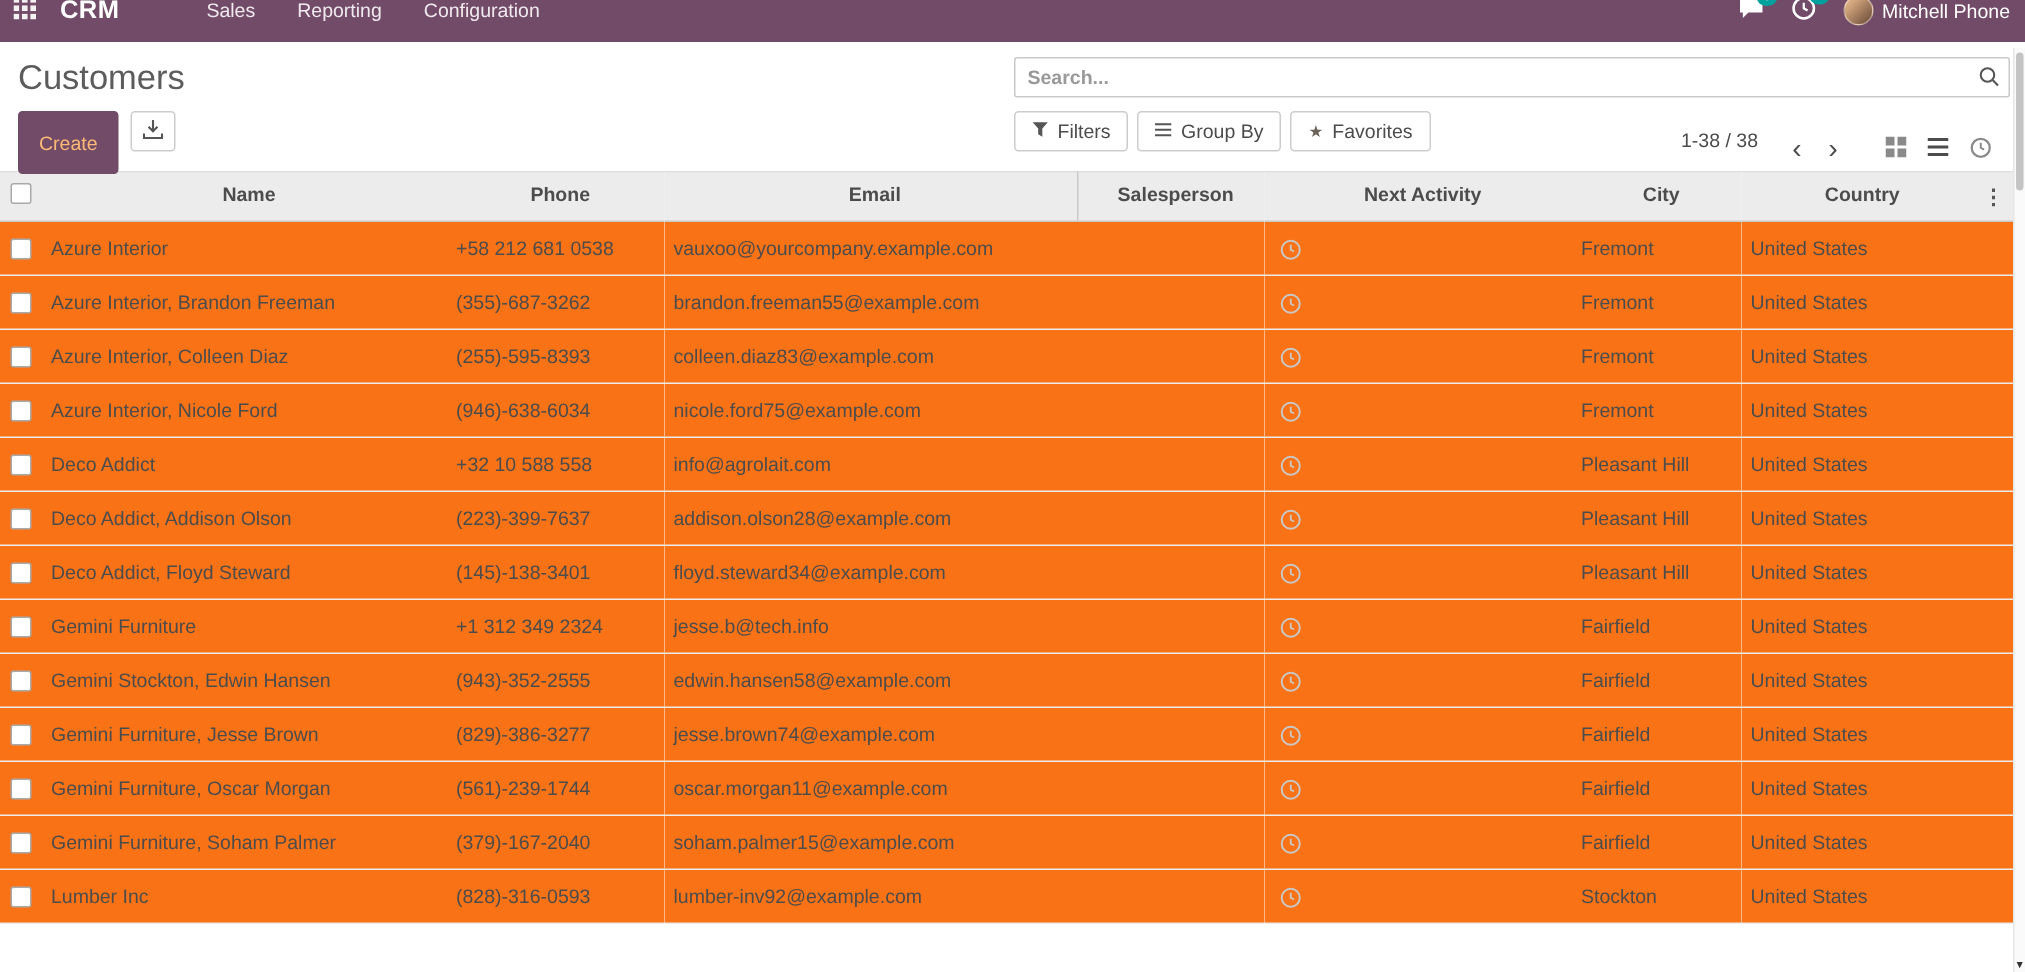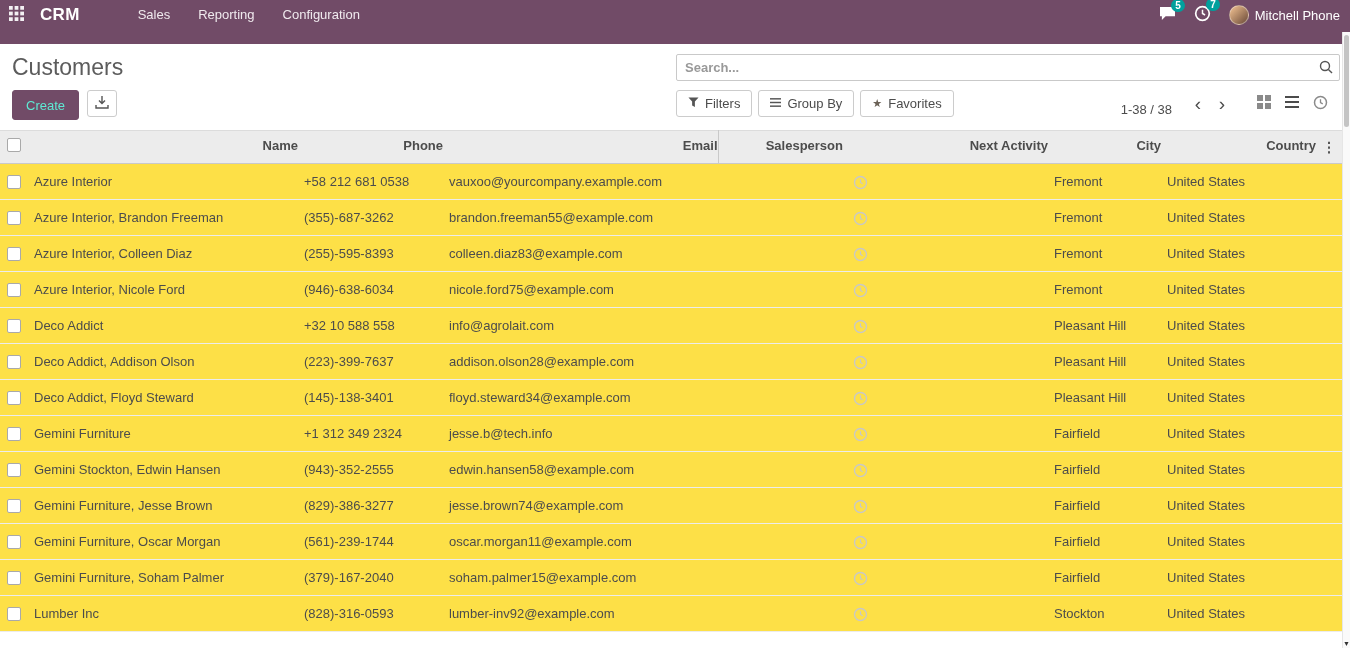--- a/index.html
+++ b/index.html
@@ -4,21 +4,21 @@
 <style>
   :root { --primary:#714B67; --badge:#00A09D; }
   * { box-sizing:border-box; }
   html,body { margin:0; padding:0; }
   body {
     width:1350px; height:648px; overflow:hidden; position:relative;
     font-family:"Liberation Sans", sans-serif; font-size:13px; color:#4c4c4c; background:#fff;
   }
 
   
-  .navbar { height:44px; background:var(--primary); display:flex; align-items:center; color:#fff; padding:0 10px 14px 0; }
+  .navbar { height:28px; background:var(--primary); display:flex; align-items:center; color:#fff; padding:0 10px 14px 0; }
   .apps-btn { width:32px; height:32px; display:flex; align-items:center; justify-content:center; cursor:pointer; }
   .brand { font-size:17px; font-weight:bold; margin:0 44px 0 8px; letter-spacing:.3px; }
   .nav-item { padding:0 14px; line-height:32px; font-size:13px; color:#f0eaee; cursor:pointer; }
   .nav-right { margin-left:auto; display:flex; align-items:center; gap:18px; }
   .icon-wrap { position:relative; display:flex; align-items:center; cursor:pointer; }
   .badge { position:absolute; top:-7px; right:-9px; background:var(--badge); color:#fff; border-radius:8px;
            font-size:10px; line-height:13px; padding:0 4px; font-weight:bold; }
   .user { display:flex; align-items:center; gap:6px; cursor:pointer; }
   .avatar { width:20px; height:20px; border-radius:50%; background:linear-gradient(135deg,#d8ab81 20%,#7d5a44 85%); border:1px solid rgba(255,255,255,.4); }
 
@@ -27,45 +27,45 @@
   .page-title { font-size:23px; color:#5c5c5c; }
   .search-box { margin-left:auto; margin-right:10px; position:relative; width:664px; }
   .search-box input { width:100%; height:27px; border:1px solid #c9c9c9; border-radius:2px; padding:0 26px 0 8px;
                       font-family:inherit; font-size:13px; color:#4c4c4c; outline:none;font-weight:bold; }
   .search-box input::placeholder { color:#999; }
   .search-icon { position:absolute; right:7px; top:6px; cursor:pointer; }
 
   
   .control-row { position:relative; height:27px; padding-left:12px; margin-bottom:13px; }
   .left-group { display:inline-flex; gap:8px; }
-  .btn-primary { height:30px; padding:0 13px; background:var(--primary); color:#5eead4; border:1px solid var(--primary);
+  .btn-primary { height:42px; padding:0 13px; background:var(--primary); color:#fdba74; border:1px solid var(--primary);
                  border-radius:3px; font-size:13px; font-family:inherit; cursor:pointer; }
   .btn-icon { height:27px; width:30px; background:#fff; border:1px solid #ccc; border-radius:3px; display:inline-flex;
               align-items:center; justify-content:center; cursor:pointer; }
   .mid-group { position:absolute; left:676px; top:0; display:flex; gap:6px; }
   .btn-flat { height:27px; padding:0 11px; background:#fff; border:1px solid #ccc; border-radius:3px; font-size:13px;
               font-family:inherit; color:#4c4c4c; display:inline-flex; align-items:center; gap:6px; cursor:pointer; }
   .star-glyph { font-size:11px; color:#6b6257; }
-  .right-group { position:absolute; right:16px; top:0; display:flex; align-items:flex-end; }
+  .right-group { position:absolute; right:16px; top:12px; display:flex; align-items:flex-start; }
   .pager-text { margin-right:14px; color:#4c4c4c; }
   .pager-btn { width:24px; height:27px; display:flex; align-items:center; justify-content:center; font-size:19px;
                color:#4c4c4c; cursor:pointer; user-select:none; }
   .view-btns { display:flex; align-items:center; margin-left:16px; }
   .view-btn { width:28px; height:27px; display:flex; align-items:center; justify-content:center; cursor:pointer; }
 
   
   table { border-collapse:collapse; table-layout:fixed; width:1342px; }
-  thead th { background:#ececec; height:33px; text-align:right; font-size:13px; font-weight:bold; color:#4c4c4c;
+  thead th { background:#ececec; height:33px; text-align:center; font-size:13px; font-weight:bold; color:#4c4c4c;
              padding:0 0 4px 6px; border-top:1px solid #dcdcdc; border-bottom:1px solid #c9c9c9; cursor:pointer; }
   th.col-check, td.col-check { padding-left:7px; }
   th.col-email { border-right:1px solid #c9c9c9; }
   th.col-toggle { text-align:center; padding:0; }
   tbody td { height:36px; padding:0 0 0 6px; border-bottom:1px solid #ececec; font-size:13px; color:#4c4c4c;
              white-space:nowrap; overflow:hidden; }
-  tbody tr { background:#fde047; cursor:pointer; }
+  tbody tr { background:#f97316; cursor:pointer; }
   .cb { width:14px; height:14px; border:1px solid #a9a9a9; border-radius:2px; background:#fff; cursor:pointer; }
   .dots { font-size:14px; color:#555; cursor:pointer; font-weight:bold; }
   td.col-activity svg { margin-left:4px; vertical-align:middle; }
 
   
   .scrollbar { position:absolute; top:32px; right:0; bottom:0; width:8px; background:#fafafa; border-left:1px solid #e6e6e6; }
   .scroll-thumb { position:absolute; top:3px; left:1px; width:5px; height:92px; background:#c4c4c4; border-radius:3px; cursor:pointer; }
   .scroll-down { position:absolute; bottom:1px; left:0; width:7px; text-align:center; font-size:7px; color:#333; cursor:pointer; }
 </style>
 </head>

